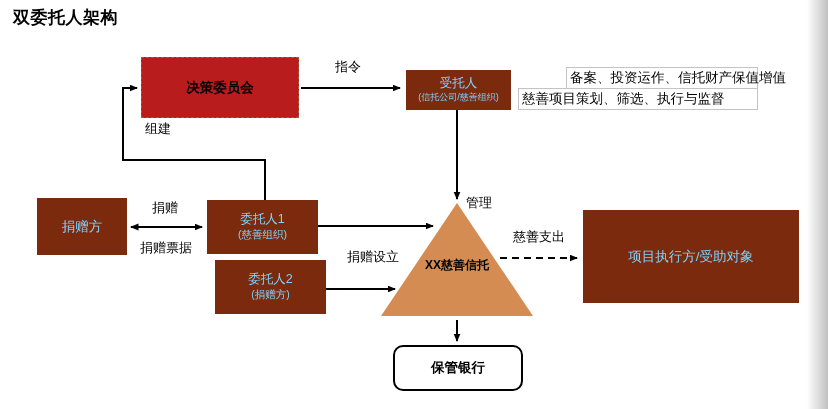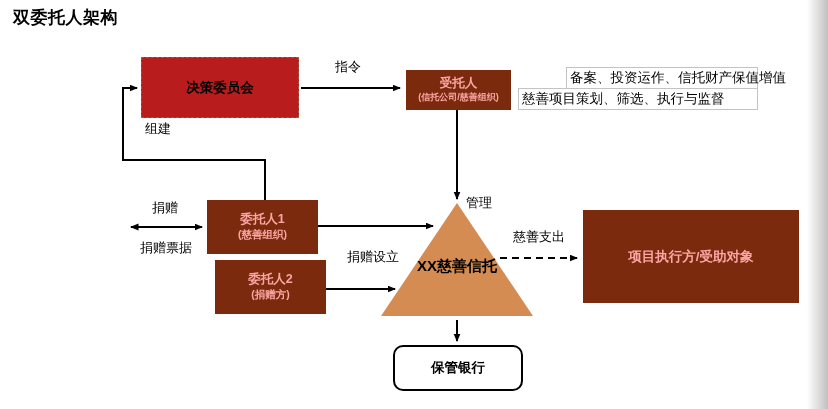--- a/index.html
+++ b/index.html
@@ -22,21 +22,21 @@
     position:absolute;left:0;top:0;z-index:1;
     pointer-events:none;
   }
   .node{
     position:absolute;z-index:2;
     display:flex;flex-direction:column;
     align-items:center;justify-content:center;
     box-sizing:border-box;text-align:center;
   }
   .brown{
-    background:#7c2a0e;color:#fca5a5;font-weight:bold;
+    background:#7c2a0e;color:#7dd3fc;font-weight:normal;
   }
   .node .main-line{font-size:12.5px;line-height:1.25;}
   .node .sub-line{font-size:9px;line-height:1.3;}
   .decision{
     border:1.5px dashed #a65540;background:#b91c1c;
     font-size:13.5px;font-weight:bold;color:#000;
   }
   .donor-label,.executor-label,.bank-label{font-size:13.5px;}
   .duties{
     position:absolute;left:518px;top:67px;z-index:2;
@@ -52,21 +52,21 @@
   .duty-box:first-child{margin-top:0;margin-left:48px;}
   .triangle{
     position:absolute;left:381px;top:203px;z-index:2;
     width:152px;height:113px;
     background:#d48c52;
     -webkit-clip-path:polygon(50% 0,0 100%,100% 100%);
     clip-path:polygon(50% 0,0 100%,100% 100%);
   }
   .triangle-label{
     position:absolute;left:0;top:54px;width:100%;z-index:3;
-    text-align:center;font-size:15px;font-weight:bold;color:#000;
+    text-align:center;font-size:12px;font-weight:bold;color:#000;
   }
   .bank{
     border:2px solid #000;border-radius:10px;background:#fff;
     color:#000;font-weight:bold;
   }
   .edge-label{
     position:absolute;z-index:3;
     font-size:13px;color:#000;white-space:nowrap;
   }
   .center-x{transform:translateX(-50%);}
@@ -106,20 +106,23 @@
   <div class="node brown" style="left:406px;top:70px;width:105px;height:40px;">
     <span class="main-line">受托人</span>
     <span class="sub-line">(信托公司/慈善组织)</span>
   </div>
 
   <div class="duties">
     <div class="duty-box">备案、投资运作、信托财产保值增值</div>
     <div class="duty-box">慈善项目策划、筛选、执行与监督</div>
   </div>
 
+  <div class="node brown" style="left:37px;top:198px;width:90px;height:57px;">
+    <span class="donor-label">捐赠方</span>
+  </div>
 
   <div class="node brown" style="left:207px;top:200px;width:111px;height:54px;">
     <span class="main-line">委托人1</span>
     <span class="sub-line" style="font-size:10.5px;">(慈善组织)</span>
   </div>
 
   <div class="node brown" style="left:207px;top:260px;width:111px;height:54px;margin-left:8px;">
     <span class="main-line">委托人2</span>
     <span class="sub-line" style="font-size:10.5px;">(捐赠方)</span>
   </div>

